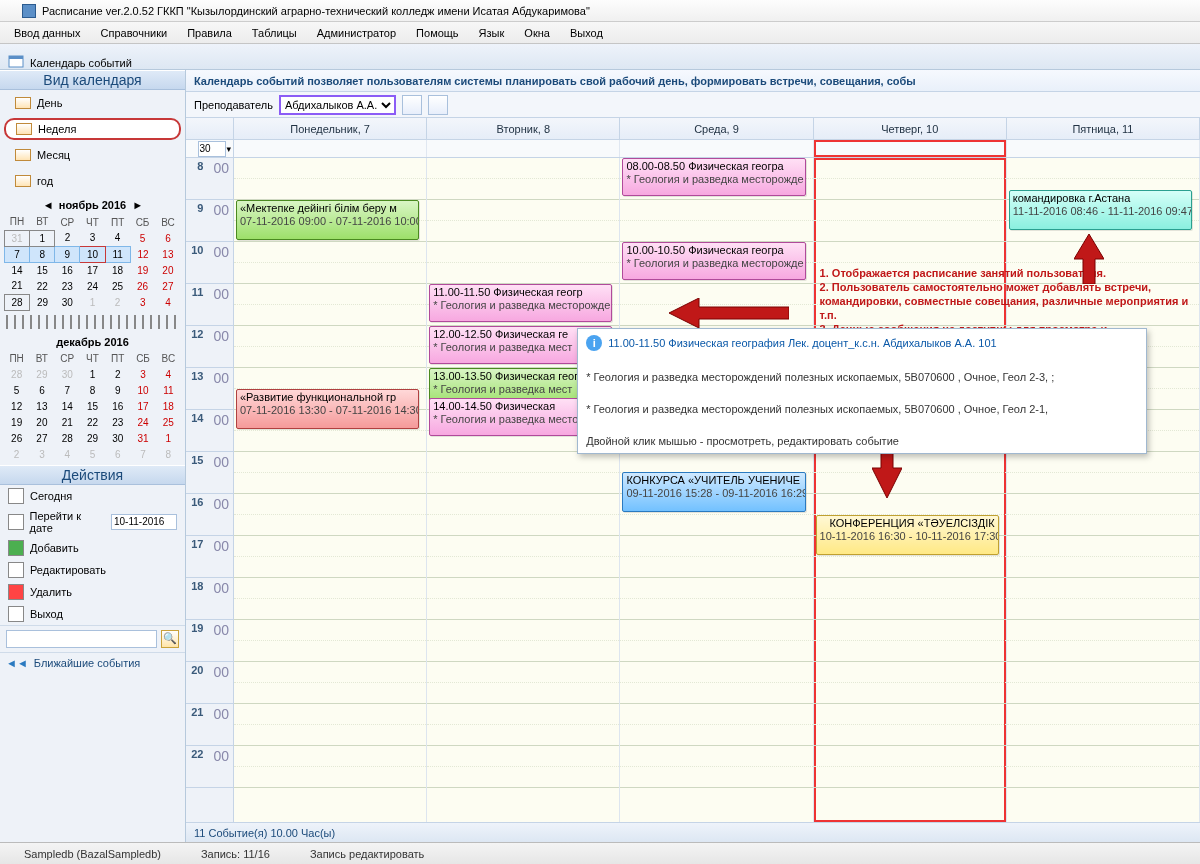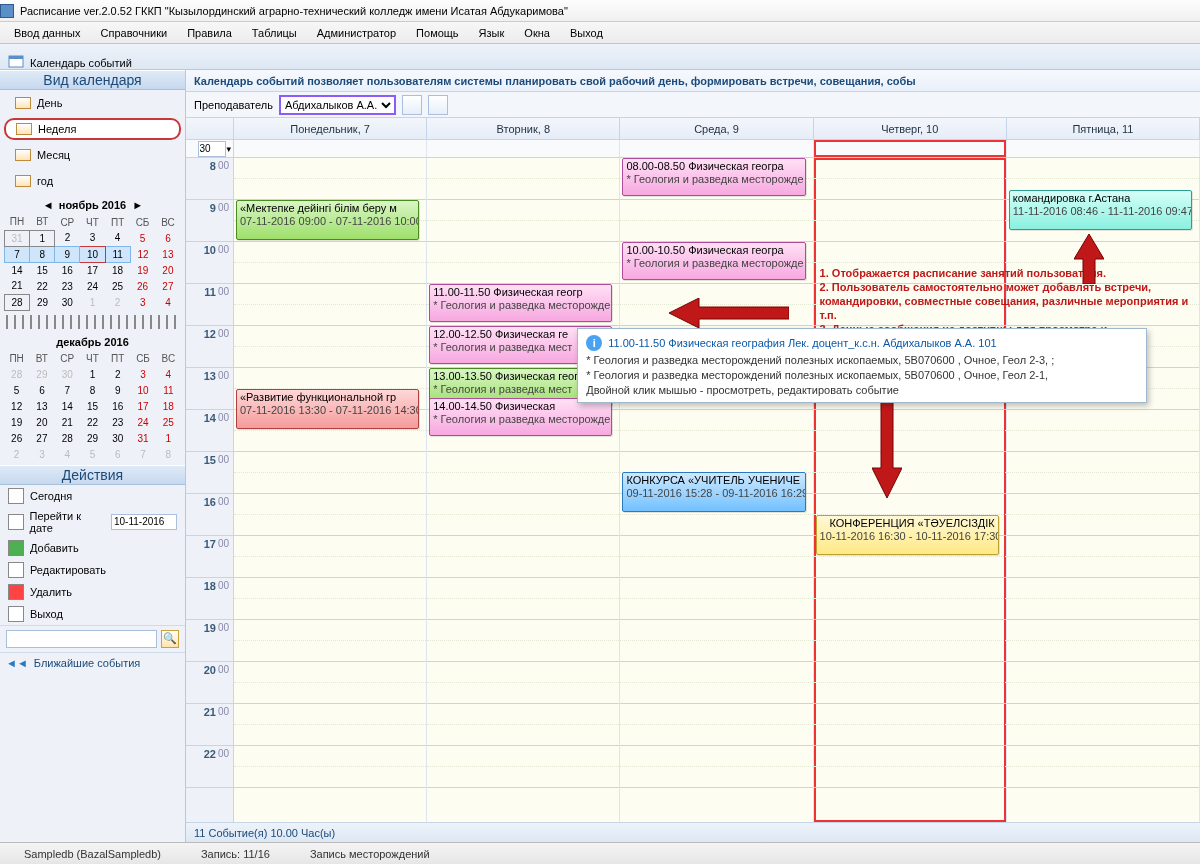--- a/index.html
+++ b/index.html
@@ -1,17 +1,17 @@
 <!DOCTYPE html>
 <html><head>
 <meta charset="utf-8">
 <style>
 * { box-sizing: border-box; margin: 0; padding: 0; font-family: Tahoma, Arial, sans-serif; font-size: 11px; }
 body { background: #e8e8e8; width: 1200px; height: 864px; overflow: hidden; color: #000; }
-.titlebar { height: 22px; background: linear-gradient(#fdfdfd, #f0f0f0); border-bottom: 1px solid #ccc; display: flex; align-items: center; padding: 0 0; gap: 6px; }
+.titlebar { height: 22px; background: linear-gradient(#fdfdfd, #f0f0f0); border-bottom: 1px solid #ccc; display: flex; align-items: center; padding: 0 22px; gap: 6px; }
 .titlebar .app-icon { width: 14px; height: 14px; background: #5b8fc7; border: 1px solid #2b5b8f; }
 .menubar { height: 22px; background: linear-gradient(#f7f7f7, #ececec); border-bottom: 1px solid #c5c5c5; display: flex; align-items: center; padding: 0 6px; gap: 4px; }
 .menubar .mitem { padding: 3px 8px; cursor: default; }
 .toolbar2 { height: 26px; background: linear-gradient(#eef3fa,#dde7f3); border-bottom:1px solid #b6c9dc; display:flex; align-items:flex-end; padding:0 8px; gap:6px;}
 .toolbar2 .ico { width:16px; height:16px; display:inline-block;}
 .content { display: flex; height: calc(100% - 22px - 22px - 26px - 22px); }
 .statusbar { height: 22px; background: linear-gradient(#f4f4f4,#e6e6e6); border-top:1px solid #bbb; display:flex; align-items:center; padding:0 24px; gap:40px; color:#333;}
 .sidebar { width: 186px; background:#eef2f8; border-right:1px solid #b6c9dc; display:flex; flex-direction:column; overflow:hidden; }
 .panel-head { background: linear-gradient(#dfeaf7,#c6d8ee); height:20px; display:flex; align-items:center; justify-content:center; border-top:1px solid #fff; border-bottom:1px solid #a9c0dc; color:#1b4a7a; font-size:14px;}
 .view-btn { height:22px; display:flex; align-items:center; gap:6px; padding:0 10px; margin:2px 4px; cursor:default; border:1px solid transparent; border-radius:2px;}
@@ -43,39 +43,39 @@
 .icon-btn{ width:20px; height:20px; border:1px solid #a9c0dc; background:linear-gradient(#fff,#e7eefb); display:inline-flex;}
 .cal-wrap{ position:relative; flex:1; overflow:hidden;}
 .dayhdr{ display:flex; height:22px; border-bottom:1px solid #c5d4e6; background:linear-gradient(#f3f6fb,#e6edf8);}
 .timecol{ width:48px; border-right:1px solid #c5d4e6;}
 .daycol{ flex:1; border-right:1px solid #c5d4e6; display:flex; align-items:center; justify-content:center; color:#234; position:relative;}
 .alldayrow{ display:flex; height:18px; border-bottom:1px solid #c5d4e6; background:#f8fafc;}
 .alldayrow .cell{ flex:1; border-right:1px solid #e0e7f1;}
 .grid{ position:relative; display:flex; height:calc(100% - 22px - 18px - 20px); overflow:hidden; background:#fcfdf0;}
 .grid .times{ width:48px; border-right:1px solid #c5d4e6; background:#eef2f8; }
 .grid .times .hr{ height:42px; border-bottom:1px solid #c5d4e6; display:flex; align-items:flex-start; justify-content:flex-end; padding:2px 4px 0 0; font-weight:bold; color:#3a5a7a;}
-.grid .times .hr .m{ font-weight:normal; color:#88a; font-size:10px; margin-left:2px;}
+.grid .times .hr .m{ font-weight:normal; color:#88a; font-size:14px; margin-left:10px;}
 .grid .days{ flex:1; position:relative; display:flex;}
 .grid .dcol{ flex:1; border-right:1px solid #dde5ef; position:relative; background:#fdfdf2;}
 .grid .dcol .slot{ height:21px; border-bottom:1px dotted #e3e8d5;}
 .grid .dcol .slot.hr{ border-bottom:1px solid #cfd8c2;}
 .grid .highlight-col{ box-shadow: inset 0 0 0 2px #e33;}
 .evt{ position:absolute; left:2px; right:6px; border:1px solid #888; border-radius:2px; overflow:hidden; font-size:10px; line-height:12px; box-shadow:1px 1px 0 rgba(0,0,0,.1);}
 .evt .t1{ font-weight:normal; padding:1px 3px; white-space:nowrap; overflow:hidden; text-overflow:clip;}
 .evt .t2{ padding:0 3px; white-space:nowrap; overflow:hidden; color:#444;}
 .evt.green{ background:linear-gradient(#d9f5c5,#9de06a); border-color:#4a8a20;}
 .evt.pink{ background:linear-gradient(#ffe0f5,#f7a8e0); border-color:#b04a9a;}
 .evt.red{ background:linear-gradient(#ffd8d8,#f59a9a); border-color:#b04040;}
 .evt.blue{ background:linear-gradient(#cfe9ff,#72c1ff); border-color:#2a7ac0;}
 .evt.yellow{ background:linear-gradient(#fff8d5,#ffe985); border-color:#c0a030;text-align:right;}
 .evt.cyan{ background:linear-gradient(#d5fff8,#8af0df); border-color:#2aa090;}
 .tooltip{ position:absolute; background:#fff; border:1px solid #a0b8d0; box-shadow:2px 3px 6px rgba(0,0,0,.25); padding:6px 8px; width:570px; z-index:50; font-size:11px;}
 .tooltip .tt-title{ color:#0a58a8; font-size:13px; display:flex; gap:6px; align-items:center;}
 .tooltip .tt-title .info{ width:16px; height:16px; border-radius:50%; background:#4aa3f0; color:#fff; display:inline-flex; align-items:center; justify-content:center; font-weight:bold;}
-.tooltip .tt-line{ margin-top:3px; color:#333;}
+.tooltip .tt-line{ margin-top:20px; color:#333;}
 .callout{ position:absolute; color:#c01818; font-size:11px; line-height:14px; font-weight:bold;}
 .arrow-shape{ position:absolute; z-index:30;}
 .footerbar{ height:20px; background:linear-gradient(#eef3fa,#dde7f3); border-top:1px solid #c5d4e6; display:flex; align-items:center; padding:0 8px; color:#1b4a7a;}
 .small-input{ width:28px; height:16px; border:1px solid #a9c0dc; background:#fff; font-size:10px;}
 svg.arrow path{ fill:#c01818; stroke:#7a0000; stroke-width:1;}
 </style>
 </head>
 <body>
 
 <div class="titlebar">
@@ -594,14 +594,14 @@
       <div class="footerbar">
           <span>11 Событие(я)  10.00 Час(ы)</span>
         </div>
     </div>
   </div>
 </div>
 
 <div class="statusbar">
   <span>Sampledb (BazalSampledb)</span>
   <span>Запись: 11/16</span>
-  <span>Запись месторождений</span>
+  <span>Запись редактировать</span>
 </div>
 
 </body></html>

